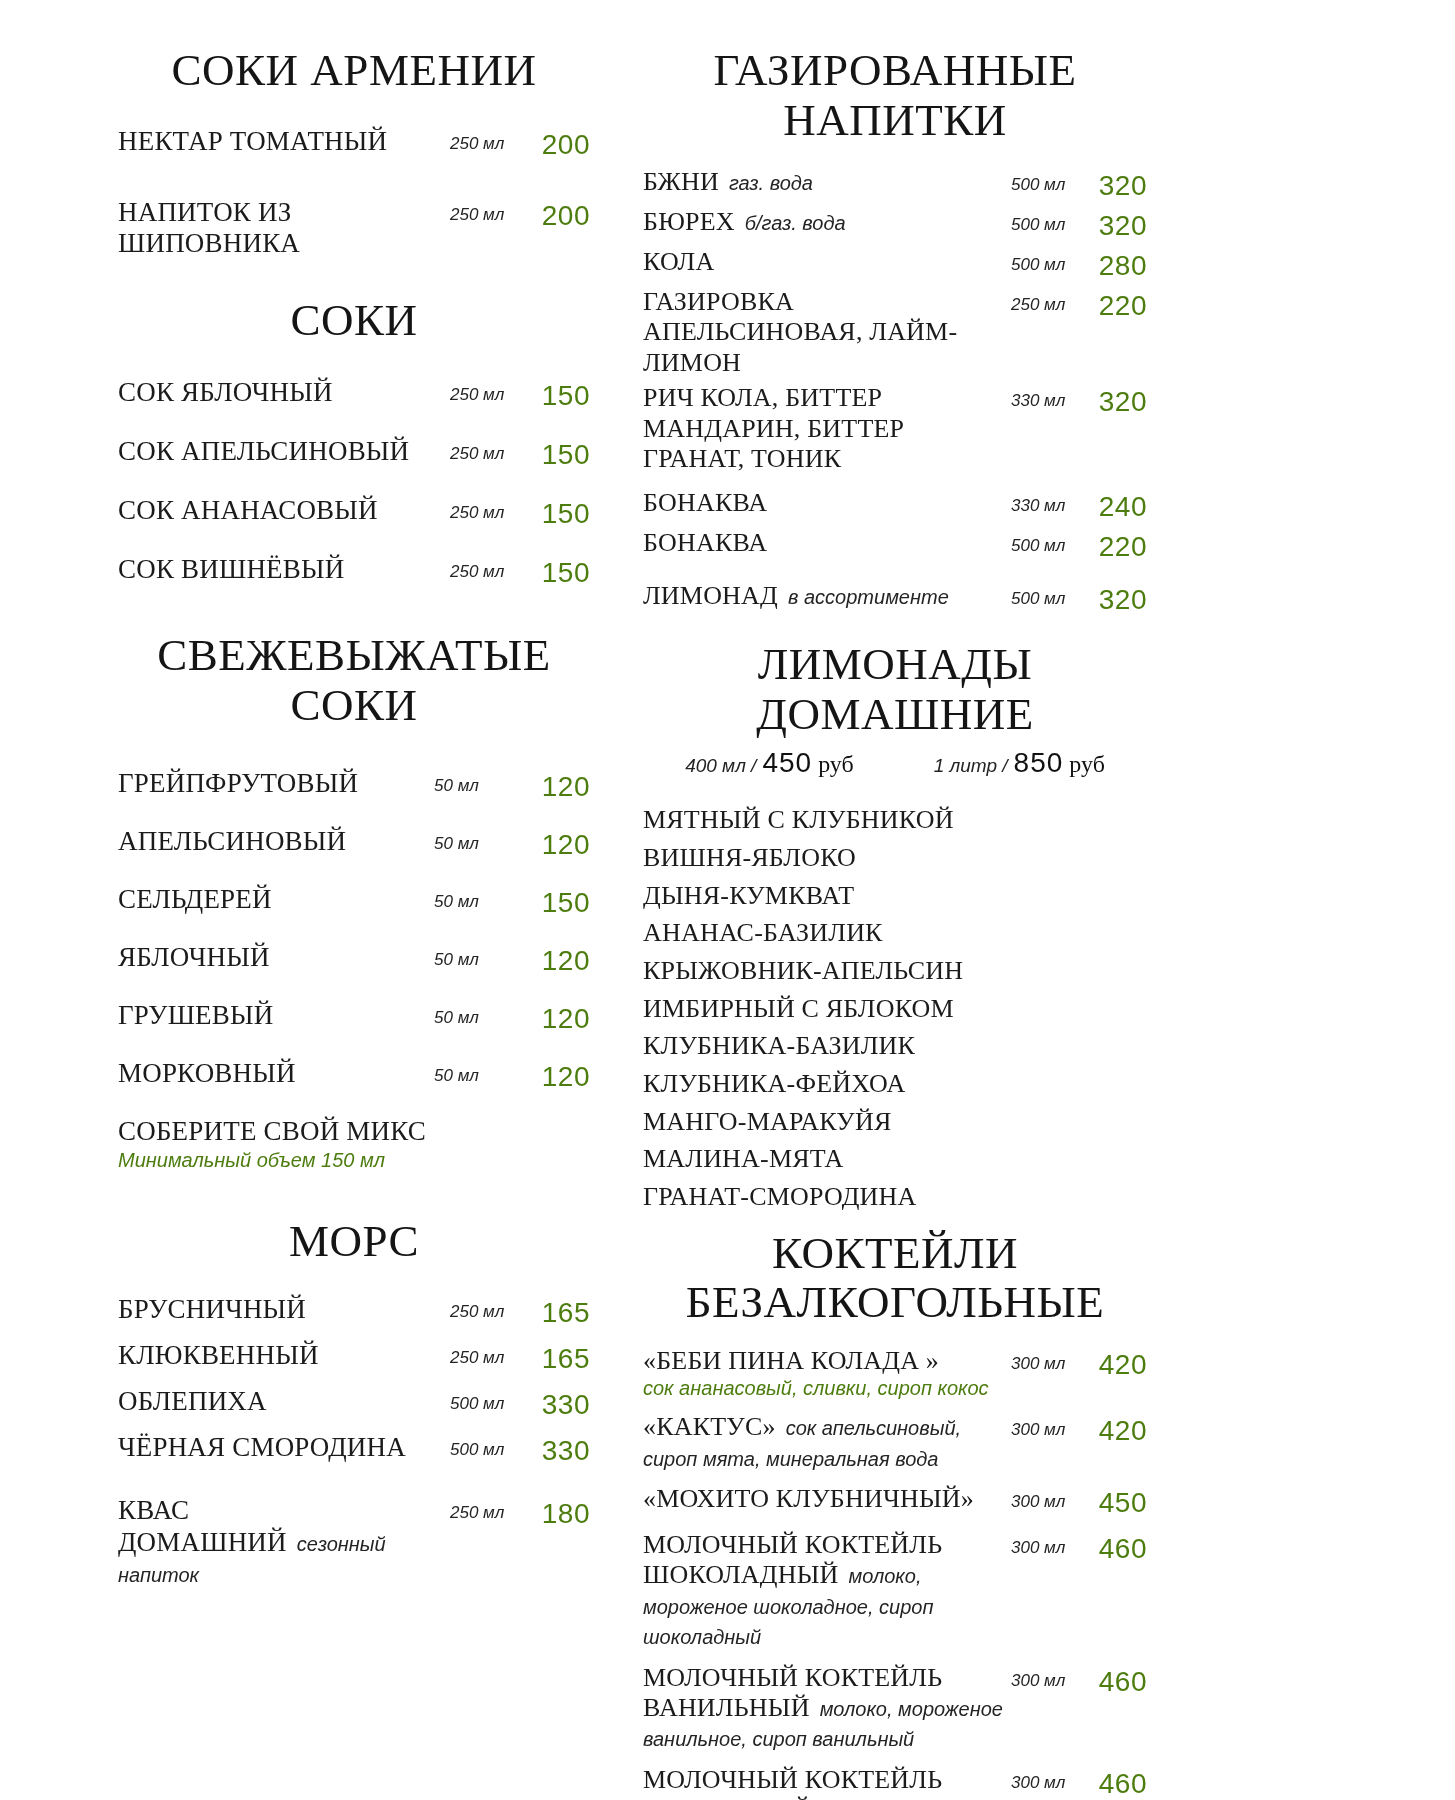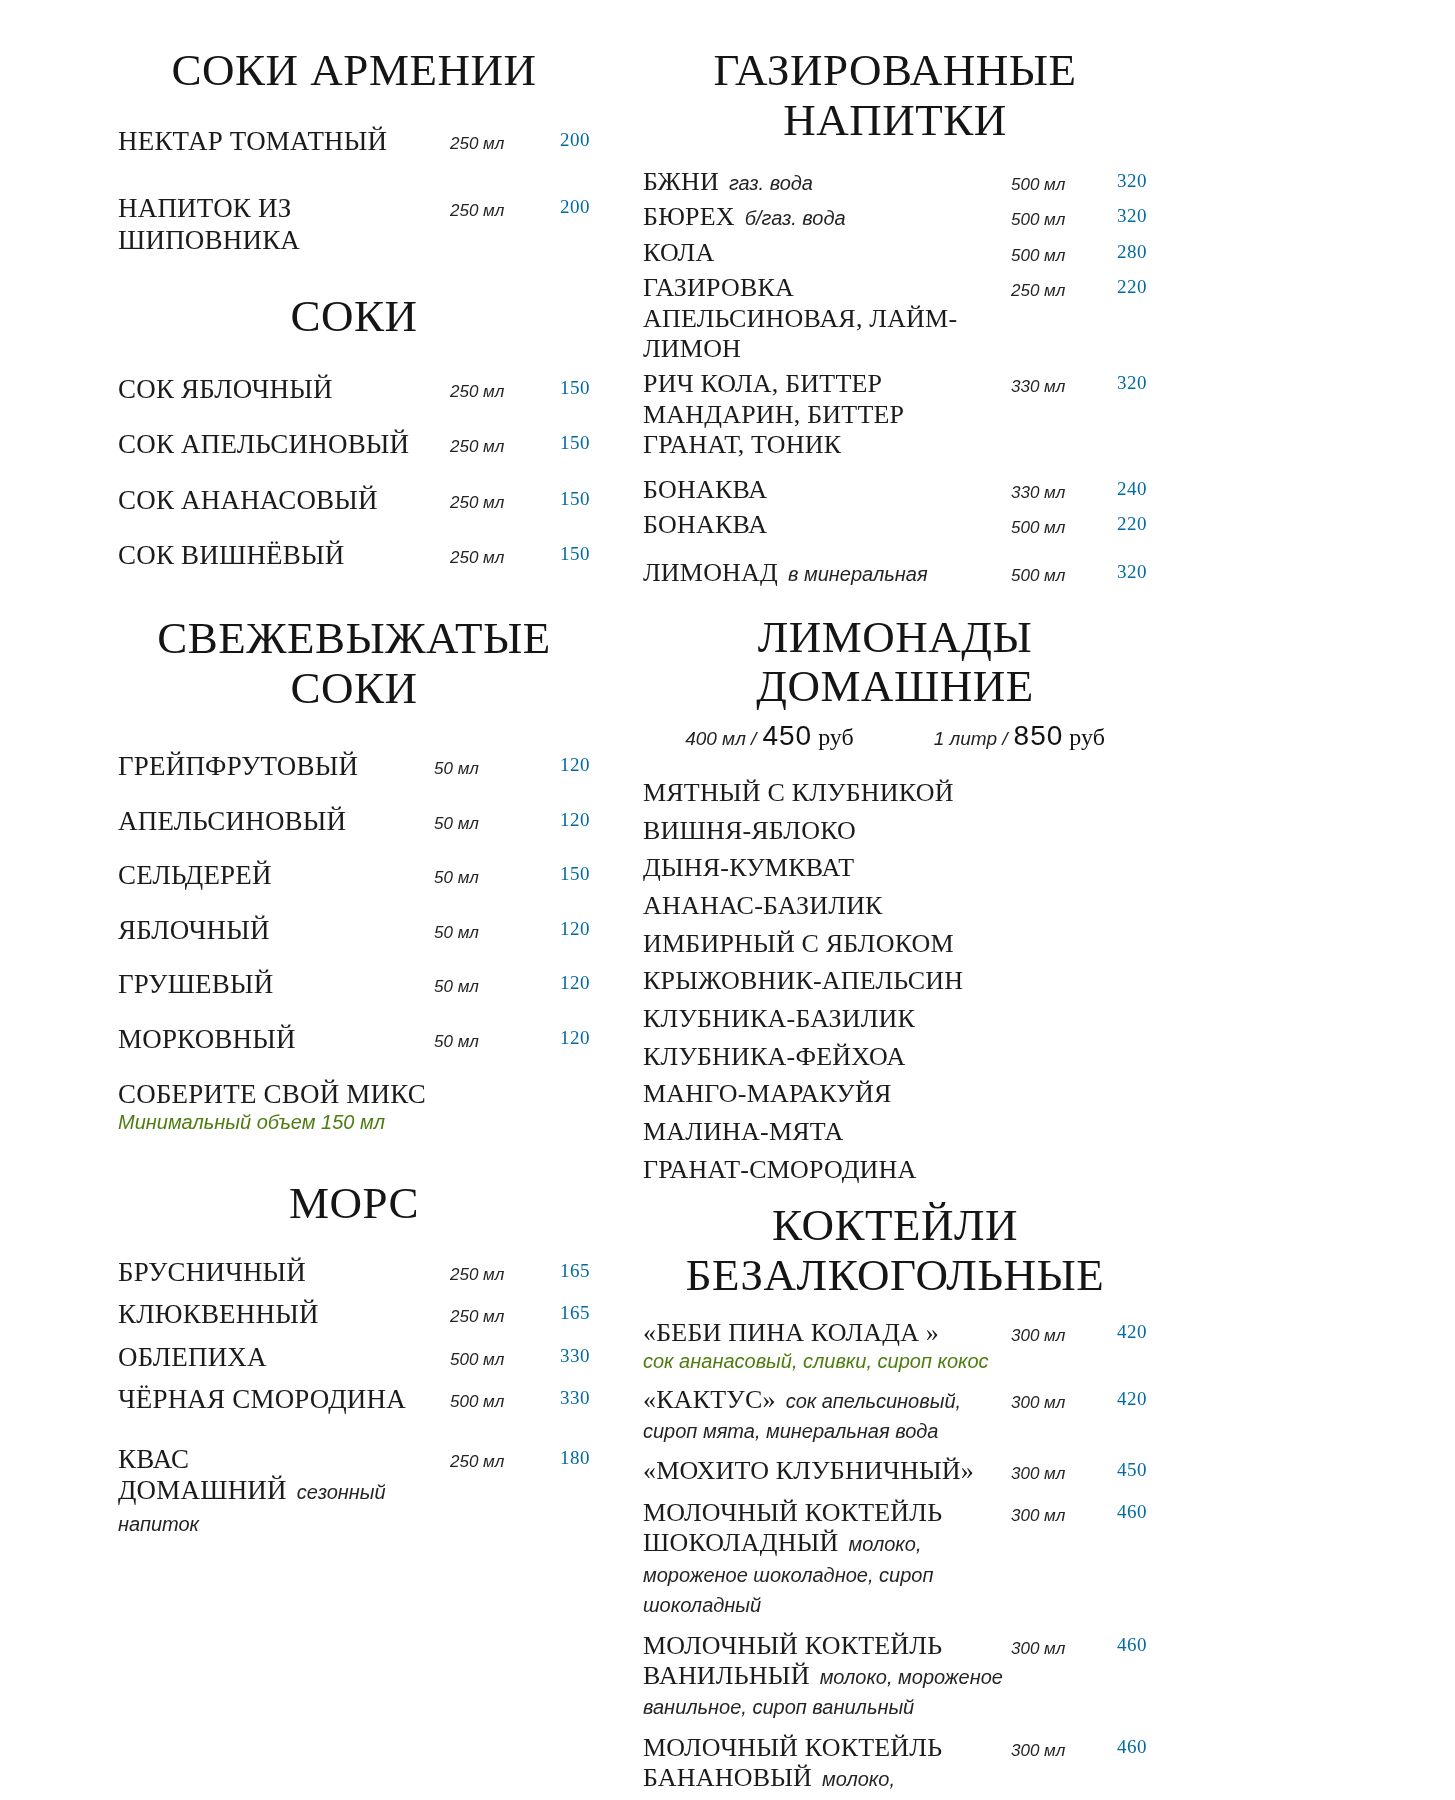--- a/index.html
+++ b/index.html
@@ -72,25 +72,25 @@
     font-style: italic;
     font-size: 17px;
     color: #242424;
     padding-top: 8px;
     white-space: nowrap;
   }
   .col-right .item-size { width: 78px; }
   .item-price {
     flex: none; width: 58px;
     text-align: right;
-    font-family: Liberation Serif, serif;
-    font-size: 19px;
+    font-family: Liberation Sans, sans-serif;
+    font-size: 28px;
     letter-spacing: 0.5px;
     padding-top: 3px;
-    color: #0369a1;
+    color: #4d7c0f;
   }
 
   .sec-juices-armenia .item { margin-bottom: 36px; }
   .sec-juices .item { margin-bottom: 24px; }
   .sec-fresh-juices .item { margin-bottom: 23px; gap: 16px; }
   .sec-fresh-juices .item:last-child { margin-top: 12px; }
   .sec-mors .item { margin-bottom: 11px; }
   .sec-mors .item:nth-child(5) { margin-top: 28px; }
   .sec-carbonated-drinks .item { margin-bottom: 5px; }
   .sec-carbonated-drinks .item:nth-child(6) { margin-top: 14px; }
@@ -274,21 +274,21 @@
             <div class="item-text"><span class="item-name">БОНАКВА</span></div>
             <div class="item-size">330 мл</div>
             <div class="item-price">240</div>
           </div>
           <div class="item">
             <div class="item-text"><span class="item-name">БОНАКВА</span></div>
             <div class="item-size">500 мл</div>
             <div class="item-price">220</div>
           </div>
           <div class="item">
-            <div class="item-text"><span class="item-name">ЛИМОНАД</span><span class="item-note">в минеральная</span></div>
+            <div class="item-text"><span class="item-name">ЛИМОНАД</span><span class="item-note">в ассортименте</span></div>
             <div class="item-size">500 мл</div>
             <div class="item-price">320</div>
           </div>
         </div>
       </section>
       <section class="menu-section sec-homemade-lemonades">
         <h2 class="section-heading">ЛИМОНАДЫ ДОМАШНИЕ</h2>
         <div class="pricing-line">
           <span class="pricing-option"><span class="pricing-volume">400 мл /</span><span class="pricing-price">450</span><span class="pricing-unit">руб</span></span>
           <span class="pricing-option"><span class="pricing-volume">1 литр /</span><span class="pricing-price">850</span><span class="pricing-unit">руб</span></span>
@@ -300,24 +300,24 @@
           <div class="item">
             <div class="item-text"><span class="item-name">ВИШНЯ-ЯБЛОКО</span></div>
           </div>
           <div class="item">
             <div class="item-text"><span class="item-name">ДЫНЯ-КУМКВАТ</span></div>
           </div>
           <div class="item">
             <div class="item-text"><span class="item-name">АНАНАС-БАЗИЛИК</span></div>
           </div>
           <div class="item">
+            <div class="item-text"><span class="item-name">КРЫЖОВНИК-АПЕЛЬСИН</span></div>
+          </div>
+          <div class="item">
             <div class="item-text"><span class="item-name">ИМБИРНЫЙ С ЯБЛОКОМ</span></div>
-          </div>
-          <div class="item">
-            <div class="item-text"><span class="item-name">КРЫЖОВНИК-АПЕЛЬСИН</span></div>
           </div>
           <div class="item">
             <div class="item-text"><span class="item-name">КЛУБНИКА-БАЗИЛИК</span></div>
           </div>
           <div class="item">
             <div class="item-text"><span class="item-name">КЛУБНИКА-ФЕЙХОА</span></div>
           </div>
           <div class="item">
             <div class="item-text"><span class="item-name">МАНГО-МАРАКУЙЯ</span></div>
           </div>

